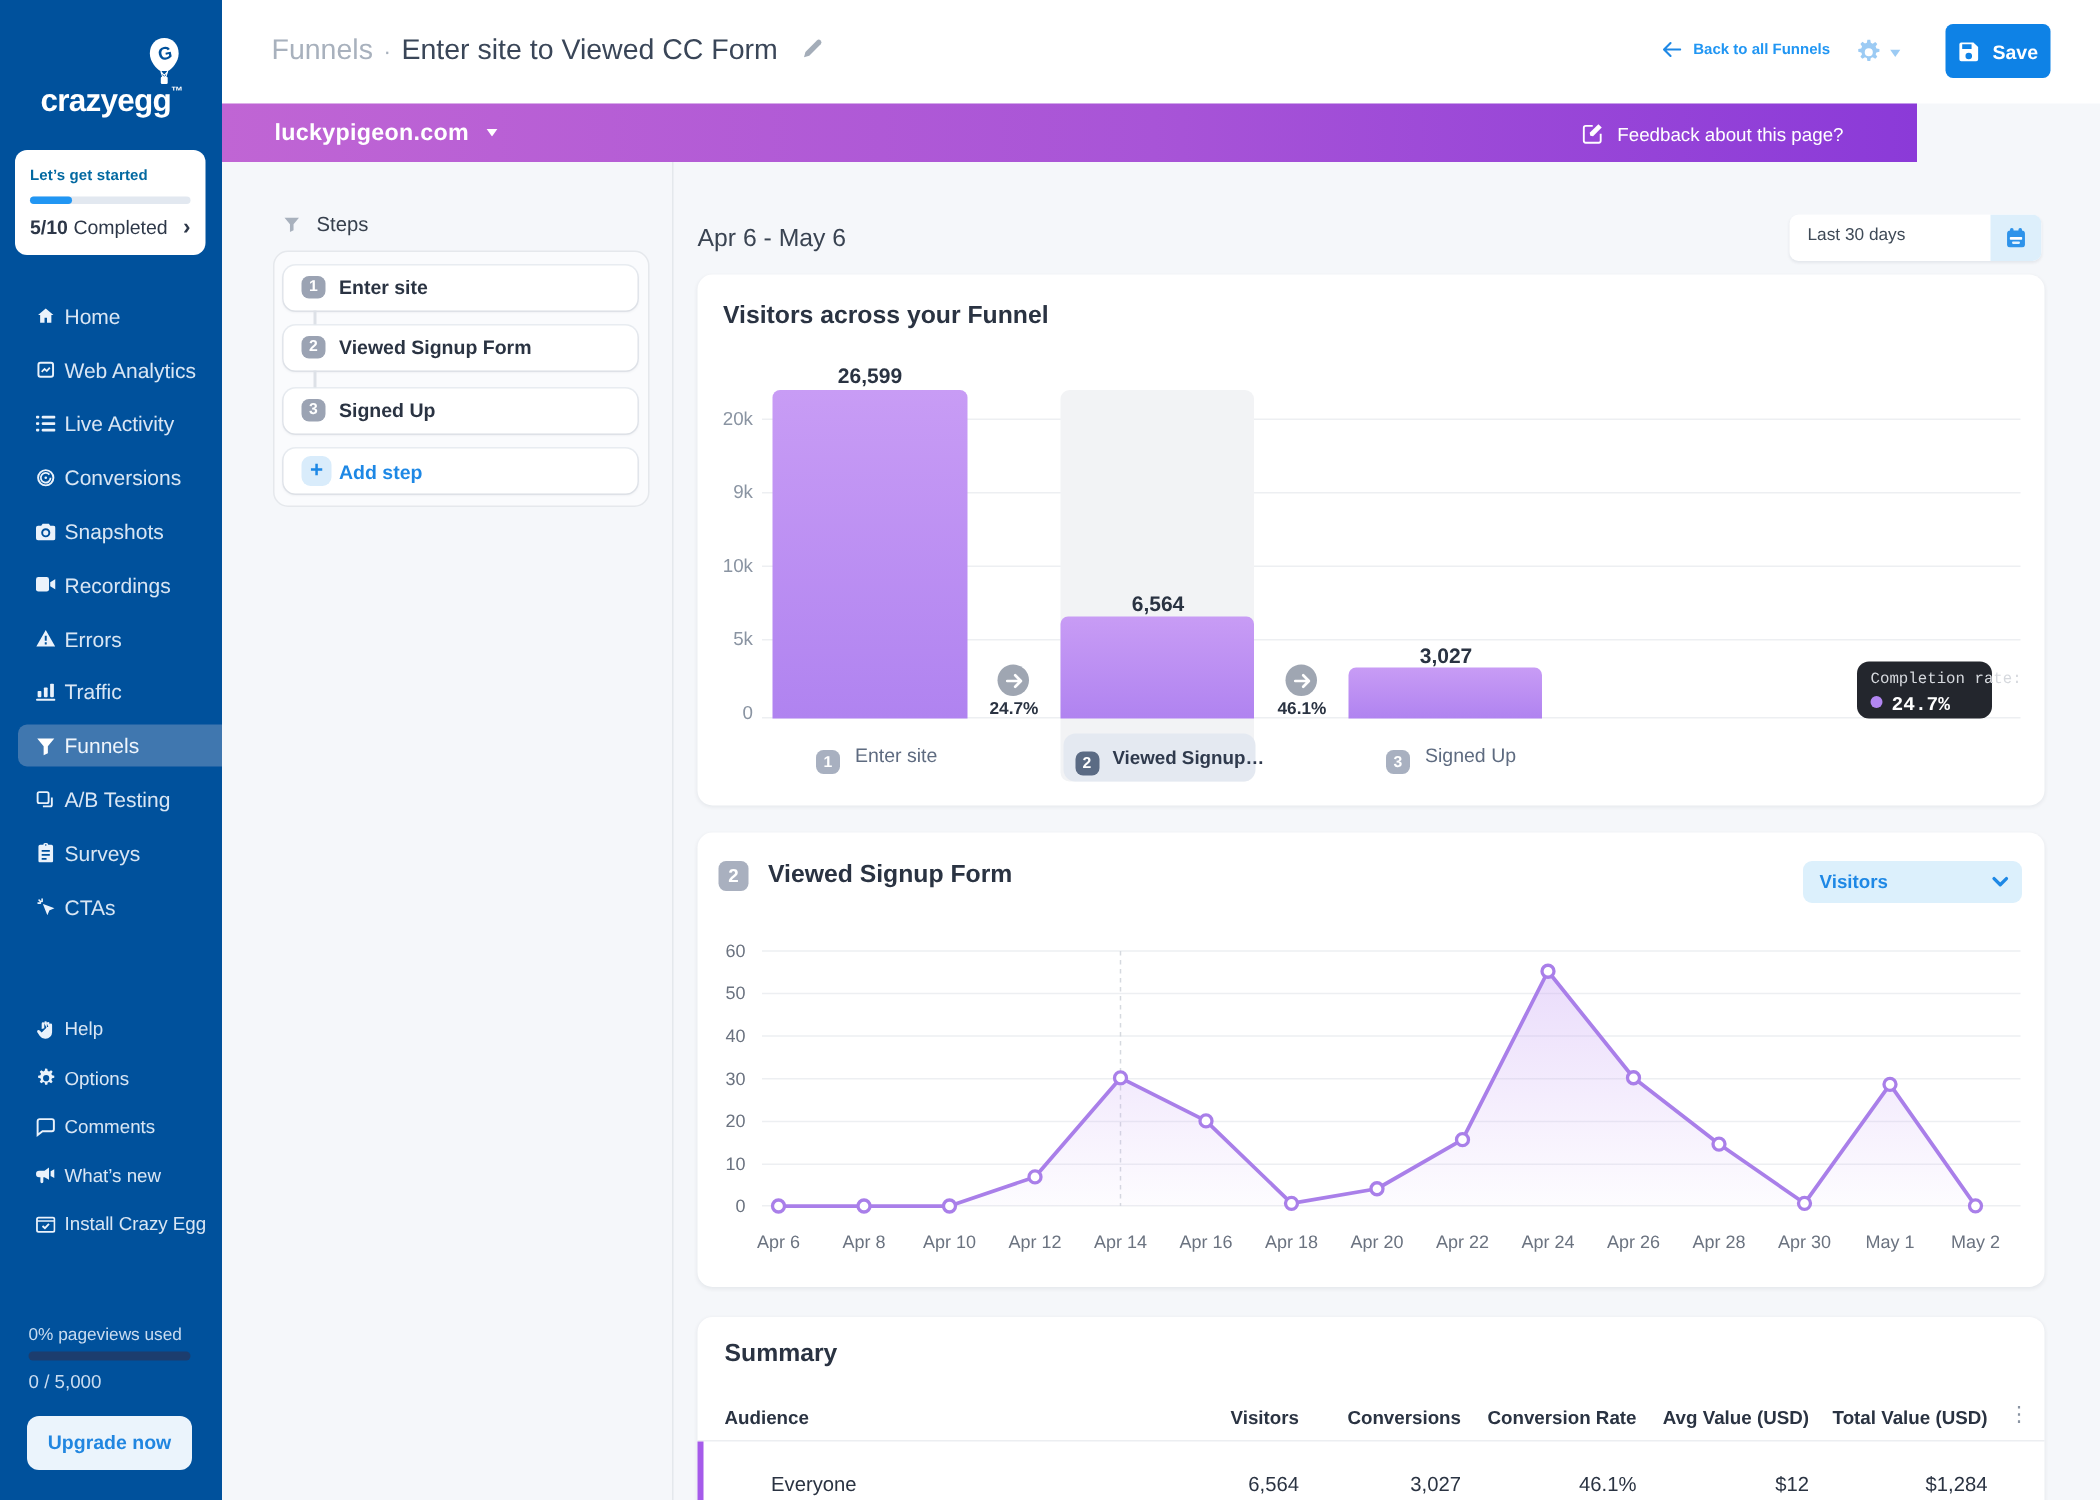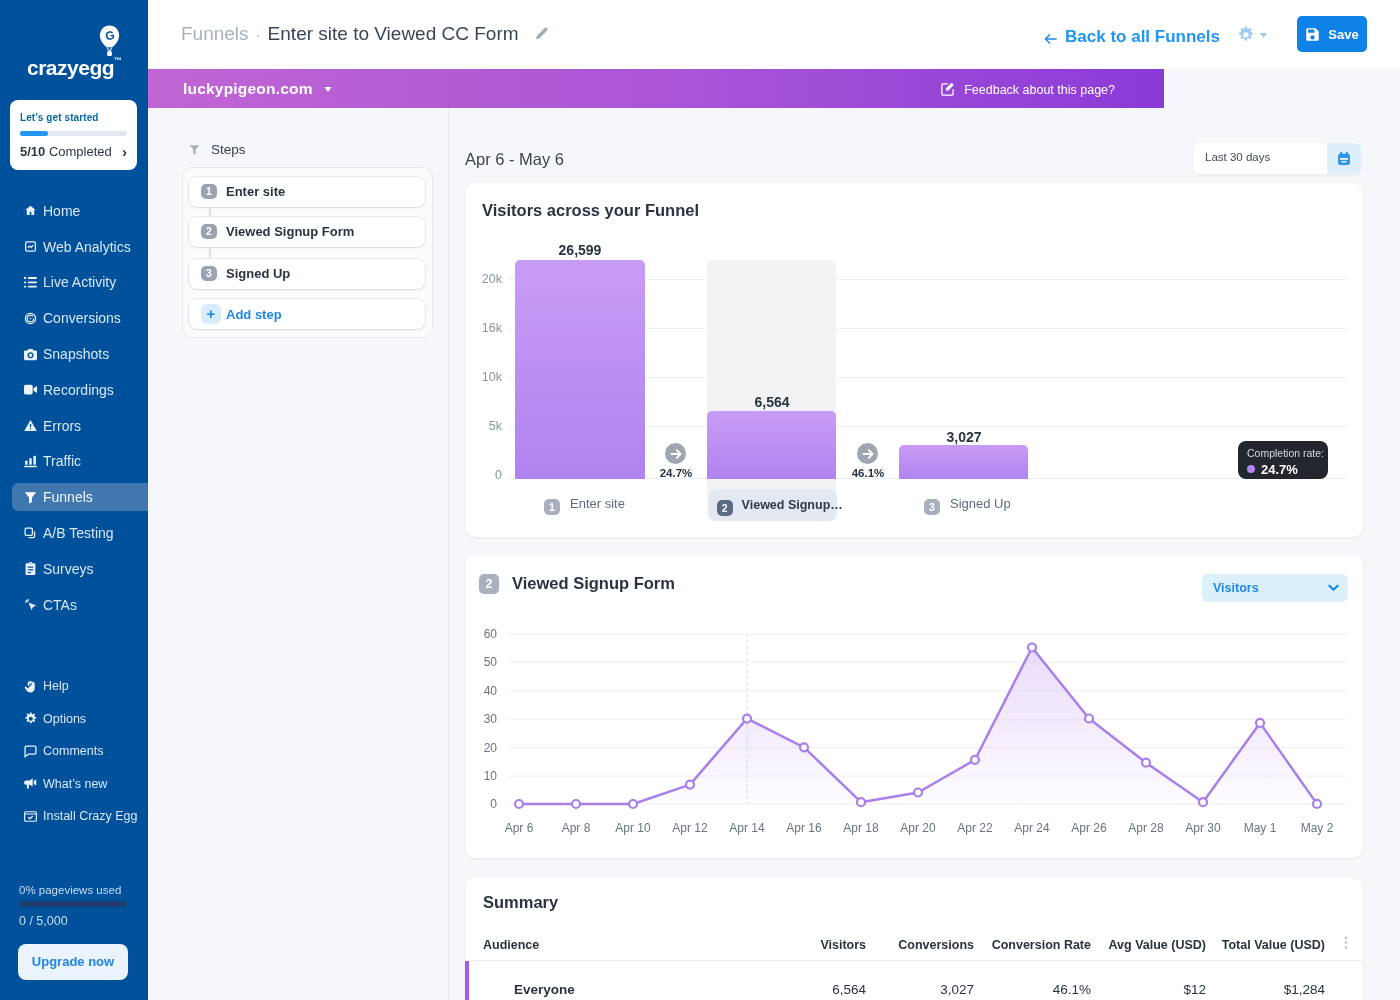--- a/index.html
+++ b/index.html
@@ -30,26 +30,26 @@
 #usage { position:absolute; left:19px; top:884px; width:128px; white-space:nowrap; color:#C9DCF0; font-size:11.5px; }
 #usage .ubar { margin-top:5px; width:108px; height:6px; border-radius:3px; background:#1C3D6E; }
 #usage .n { margin-top:7px; font-size:12.5px; }
 #upgrade { position:absolute; left:18px; top:944px; width:110px; height:36px; background:#EBF4FC; border-radius:8px; color:#2186E0; font-size:13px; font-weight:bold; text-align:center; line-height:36px; }
 
 
 #topbar { position:absolute; left:148px; top:0; width:1252px; height:69px; background:#fff; }
 #crumbs { position:absolute; left:33px; top:23px; font-size:19px; color:#3A4658; }
 #crumbs .g { color:#A8B1BD; }
 #crumbs .dot { color:#A8B1BD; font-size:15px; margin:0 7px; }
-#backlink { position:absolute; right:180px; top:27px; color:#2196F3; font-size:17px; font-weight:bold; }
+#backlink { position:absolute; right:180px; top:27px; color:#2196F3; font-size:10px; font-weight:bold; }
 #gearbox { position:absolute; right:133px; top:26px; }
 #savebtn { position:absolute; right:33px; top:16px; width:70px; height:36px; background:#0E82E6; border-radius:5px; color:#fff; font-size:13px; font-weight:bold; display:flex; align-items:center; justify-content:center; gap:8px; }
 
 
-#purple { position:absolute; left:148px; top:69px; width:1016px; height:39px; background:linear-gradient(90deg,#C065D4 0%, #A854D7 55%, #8B3AD8 100%); color:#fff; }
+#purple { position:absolute; left:148px; top:69px; width:1130px; height:39px; background:linear-gradient(90deg,#C065D4 0%, #A854D7 55%, #8B3AD8 100%); color:#fff; }
 #domain { position:absolute; left:35px; top:11px; font-size:15.5px; font-weight:bold; letter-spacing:0.2px; }
 #feedback { position:absolute; right:49px; top:13px; font-size:12.5px; }
 
 
 #content { position:absolute; left:148px; top:108px; width:1252px; height:892px; background:#F5F7FA; }
 #leftpanel { position:absolute; left:0; top:0; width:301px; height:892px; border-right:1px solid #E4E8EC; }
 #steps-h { position:absolute; left:41px; top:34px; font-size:13.5px; color:#37404D; }
 #steps-box { position:absolute; left:34px; top:59px; width:251px; height:171px; border:1px solid #E5E8EC; border-radius:10px; background:rgba(255,255,255,0.5); }
 .stepcard { position:absolute; left:41px; width:236px; height:30px; background:#fff; border-radius:8px; box-shadow:0 1px 2px rgba(20,30,50,0.08), 0 0 0 1px rgba(228,232,237,0.8); display:flex; align-items:center; }
 .stepcard .num { position:absolute; left:12px; top:7.5px; width:16px; height:15px; border-radius:5px; background:#9BA3B3; color:#fff; font-size:10.5px; font-weight:bold; text-align:center; line-height:15px; }
@@ -75,21 +75,21 @@
 .selbg { position:absolute; left:242px; top:77px; width:129px; height:261px; background:#F2F3F5; border-radius:6px; }
 .bar { position:absolute; border-radius:5px 5px 0 0; background:linear-gradient(180deg,#C89CF5 0%,#B083F0 100%); }
 .vlab { position:absolute; font-size:14px; font-weight:bold; color:#2A3342; text-align:center; width:130px; }
 .arrowc { position:absolute; width:21px; height:21px; border-radius:50%; background:#9FA6B2; }
 .arrowc svg { position:absolute; left:4.5px; top:4.5px; }
 .plab { position:absolute; width:60px; text-align:center; font-size:11.5px; font-weight:bold; color:#2A3342; }
 .slab { position:absolute; top:313px; height:16px; font-size:13px; color:#5E6B80; white-space:nowrap; }
 .snum { display:inline-block; width:16px; height:16px; border-radius:5px; background:#A8B0C0; color:#fff; font-size:10.5px; font-weight:bold; text-align:center; line-height:16px; vertical-align:-3px; margin-right:10px; }
 #slab2 { position:absolute; left:243.6px; top:305.7px; width:128px; height:32.6px; background:#E4E9F1; border-radius:8px; font-size:12.5px; font-weight:bold; color:#2F3A4D; line-height:32.6px; text-align:left; padding-left:8px; white-space:nowrap; }
 #slab2 .snum { margin-right:9px; background:#5B6B84; }
-#tooltip { position:absolute; left:773px; top:258px; width:90px; height:38px; background:#23262D; border-radius:8px; color:#fff; padding:6px 9px; white-space:nowrap; }
+#tooltip { position:absolute; left:773px; top:258px; width:90px; height:38px; background:#23262D; border-radius:8px; color:#fff; padding:6px 9px; white-space:nowrap;font-family:Liberation Mono, monospace; }
 #tooltip .l1 { font-size:10.5px; color:#D6D9DE; }
 #tooltip .l2 { font-size:13px; font-weight:bold; margin-top:3px; }
 #tooltip .dotp { display:inline-block; width:8px; height:8px; border-radius:50%; background:#B286F2; margin-right:6px; vertical-align:1px; }
 
 
 #card2 .num2 { position:absolute; left:14px; top:19px; width:20px; height:20px; border-radius:5px; background:#A9B0BF; color:#fff; font-size:12.5px; font-weight:bold; text-align:center; line-height:20px; }
 #card2 .title { position:absolute; left:47px; top:19px; font-size:16.5px; font-weight:bold; color:#2A3342; }
 #visitors-dd { position:absolute; left:737px; top:19px; width:146px; height:28px; background:#DCF0FC; border-radius:6px; }
 #visitors-dd .t { position:absolute; left:11px; top:7px; font-size:12.5px; font-weight:bold; color:#1E88E5; }
 #visitors-dd svg { position:absolute; right:9px; top:10px; }
@@ -357,21 +357,21 @@
         </span>
       </div>
     <div class="card" id="card1">
       <div class="title">Visitors across your Funnel</div>
       <div class="gl" style="top:96px;"></div>
       <div class="gl" style="top:145px;"></div>
       <div class="gl" style="top:194px;"></div>
       <div class="gl" style="top:243px;"></div>
       <div class="gl" style="top:295px;"></div>
       <div class="ylab" style="top:89px;">20k</div>
-      <div class="ylab" style="top:138px;">16k</div>
+      <div class="ylab" style="top:138px;">9k</div>
       <div class="ylab" style="top:187px;">10k</div>
       <div class="ylab" style="top:236px;">5k</div>
       <div class="ylab" style="top:285px;">0</div>
       <div class="selbg"></div>
       <div class="bar" style="left:50px; top:77px; width:130px; height:219px;"></div>
       <div class="bar" style="left:242px; top:228px; width:129px; height:68px;"></div>
       <div class="bar" style="left:434px; top:262px; width:129px; height:34px;"></div>
       <div class="vlab" style="left:50px; top:59px;">26,599</div>
       <div class="vlab" style="left:242px; top:211px;">6,564</div>
       <div class="vlab" style="left:434px; top:246px;">3,027</div>
@@ -472,21 +472,21 @@
       <div class="title">Summary</div>
       <div class="th" style="left:18px;">Audience</div>
       <div class="th ra" style="left:301px; width:100px;">Visitors</div>
       <div class="th ra" style="left:409px; width:100px;">Conversions</div>
       <div class="th ra" style="left:506px; width:120px;">Conversion Rate</div>
       <div class="th ra" style="left:621px; width:120px;">Avg Value (USD)</div>
       <div class="th ra" style="left:730px; width:130px;">Total Value (USD)</div>
       <div id="kebab">⋮</div>
       <div class="divider"></div>
       <div class="accent"></div>
-      <div class="td" style="left:21px; font-weight:bold;padding-left:28px;">Everyone</div>
+      <div class="td" style="left:21px; font-weight:normal;padding-left:28px;">Everyone</div>
       <div class="td ra" style="left:301px; width:100px;">6,564</div>
       <div class="td ra" style="left:409px; width:100px;">3,027</div>
       <div class="td ra" style="left:506px; width:120px;">46.1%</div>
       <div class="td ra" style="left:621px; width:120px;">$12</div>
       <div class="td ra" style="left:730px; width:130px;">$1,284</div>
     </div>
   </div>
 </div>
 
 </body></html>

